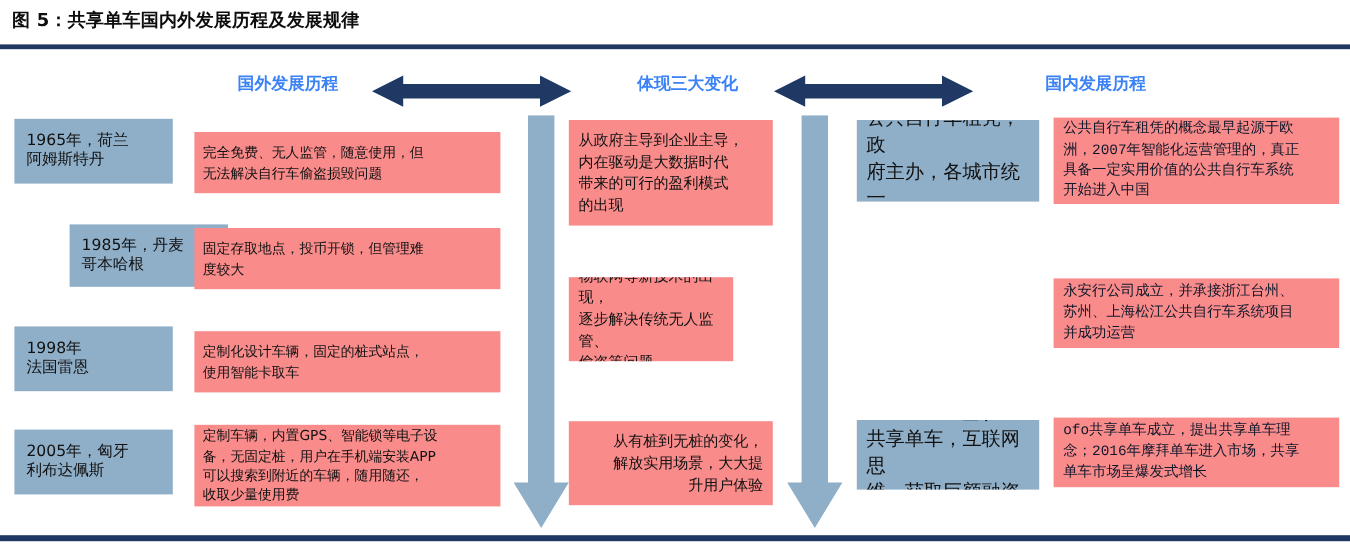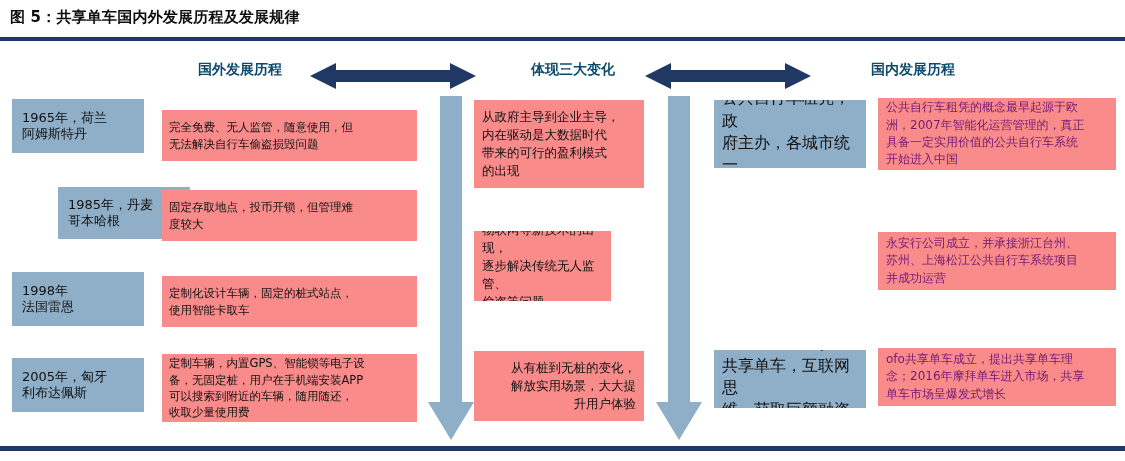--- a/index.html
+++ b/index.html
@@ -20,21 +20,21 @@
     position:absolute;left:0;top:37px;width:1125px;height:4px;
     background:#1f3864;
   }
   .rule-bottom{
     position:absolute;left:0;top:446px;width:1125px;height:5px;
     background:#1f3864;
   }
 
   
   .hdr-label{
-    position:absolute;font-size:14px;font-weight:bold;color:#0c4a6e;
+    position:absolute;font-size:14px;font-weight:bold;color:#3b82f6;
     white-space:nowrap;text-align:center;
   }
 
   
   .h-arrow{position:absolute;}
 
   
   .v-arrow{position:absolute;}
 
   
@@ -47,21 +47,21 @@
   .box-red{background:#f98b8b;}
 
   .bt{display:block;white-space:pre-line;}
 
   
   .era{padding:20px 10px;font-size:13px;line-height:1.25;color:#111;}
 
   
   .desc{padding:5px 7px;font-size:11.5px;line-height:1.42;color:#111;}
   .desc-mid{padding:5px 8px;font-size:12.5px;line-height:1.45;color:#111;}
-  .desc-right{padding:5px 8px;font-size:12px;line-height:1.45;color:#701a75;}
+  .desc-right{padding:5px 8px;font-size:12px;line-height:1.45;color:#0f172a;font-family:Liberation Mono, monospace;}
 
   
   .stage{padding:4px 8px;text-align:center;}
   .stage-title{font-size:12.5px;font-weight:bold;line-height:1.3;color:#0f172a;display:block;}
   .stage-body{font-size:16px;line-height:1.38;color:#111;display:block;text-align:left;white-space:pre-line;margin-top:1px;}
 </style>
 </head>
 <body>
 
 <div id="root">

